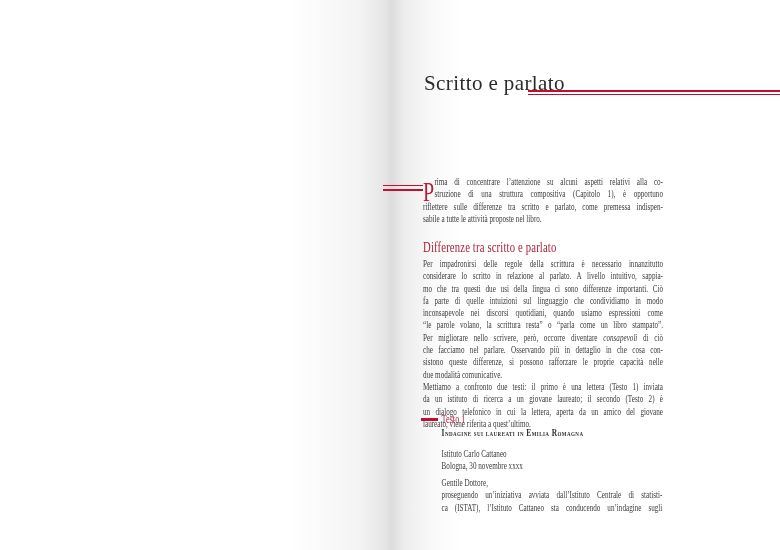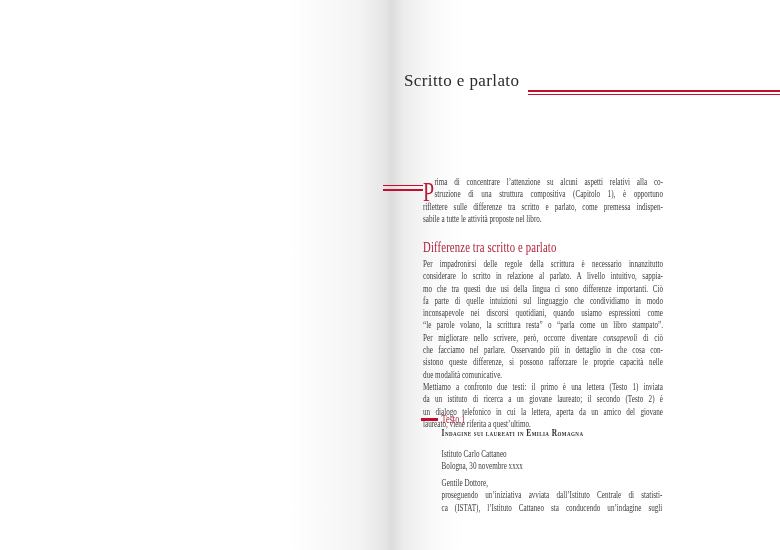--- a/index.html
+++ b/index.html
@@ -14,22 +14,22 @@
     background:linear-gradient(90deg,
       rgba(100,100,100,0) 0%,
       rgba(100,100,100,0.07) 40%,
       rgba(100,100,100,0.16) 55%,
       rgba(90,90,90,0.21) 59%,
       rgba(100,100,100,0.12) 66%,
       rgba(100,100,100,0.04) 82%,
       rgba(100,100,100,0) 100%);
   }
   .chapter-title {
-    position:absolute; left:404px; top:71px;
-    font-size:17px; letter-spacing:0.4px; color:#2b2b2b; white-space:nowrap;
+    position:absolute; left:424px; top:71px;
+    font-size:21px; letter-spacing:0.4px; color:#2b2b2b; white-space:nowrap;
   }
   .title-rule {
     position:absolute; left:528px; top:90px; width:252px; height:2px;
     border-top:2px solid #c40e2f; border-bottom:1.4px solid #c40e2f;
   }
   .intro-marker {
     position:absolute; left:383px; top:185px; width:40px; height:2.6px;
     border-top:1.2px solid #c40e2f; border-bottom:2.6px solid #c40e2f;
   }
   .testo-dash {

